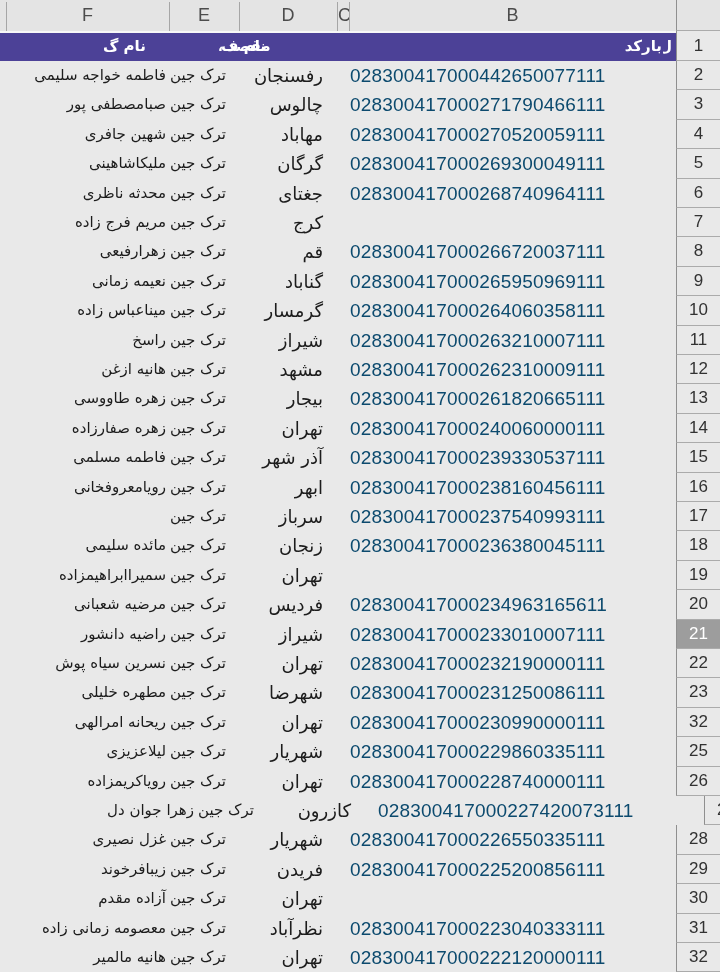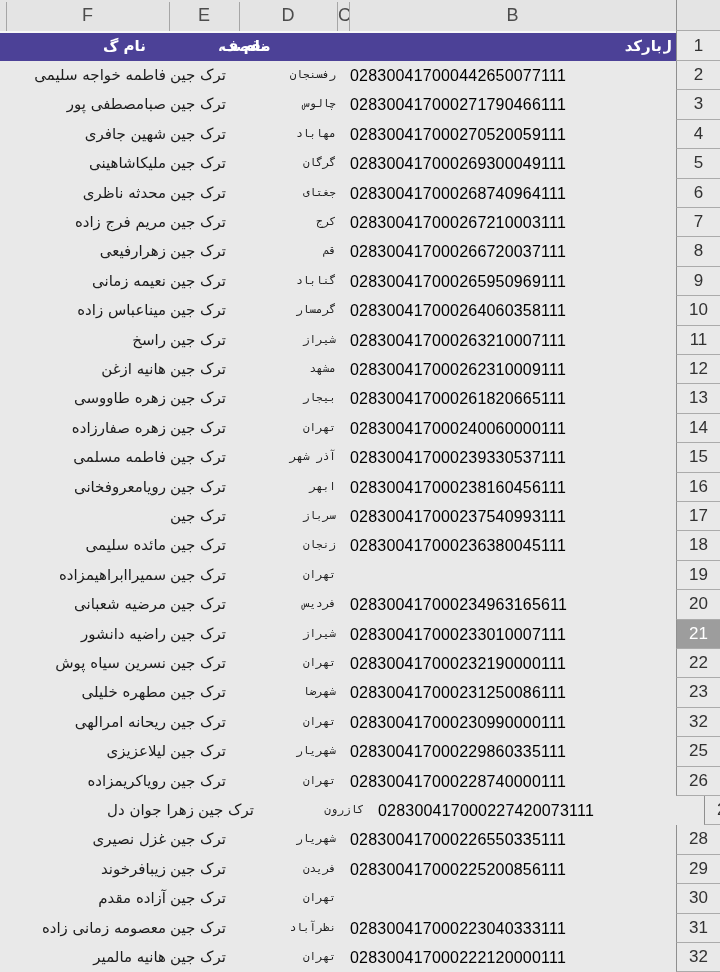--- a/index.html
+++ b/index.html
@@ -42,24 +42,24 @@
     border-left:1px solid #8f8f8f;border-bottom:1px solid #ababab;
     text-align:center;font-family:"Liberation Sans",sans-serif;
     font-size:17px;color:#323232;background:#e9e9e9;
   }
   .num-1{top:31px;height:30px;line-height:29px;}
   
   .row{position:absolute;left:0;width:600px;height:29.4px;line-height:29.4px;}
   .cell{position:absolute;top:0;height:29.4px;white-space:nowrap;overflow:visible;}
   .c-name{left:0;width:166px;direction:rtl;text-align:right;font-size:15px;color:#1c1c1c;}
   .c-sender{left:170px;width:68px;direction:rtl;text-align:left;font-size:15px;color:#1c1c1c;}
-  .c-dest{left:239px;width:97px;direction:rtl;text-align:right;font-size:11px;color:#1c1c1c;font-family:Liberation Mono, monospace;}
+  .c-dest{left:226px;width:97px;direction:rtl;text-align:right;font-size:18px;color:#1c1c1c;}
   .c-barcode{
     left:350px;width:324px;text-align:left;direction:ltr;
-    font-family:"Liberation Sans",sans-serif;font-size:16px;color:#000000;letter-spacing:0.2px;
+    font-family:"Liberation Sans",sans-serif;font-size:19px;color:#0c4a6e;letter-spacing:0.2px;
   }
   .c-num{
     left:676px;width:44px;box-sizing:border-box;text-align:center;
     border-left:1px solid #8f8f8f;border-bottom:1px solid #ababab;
     font-family:"Liberation Sans",sans-serif;font-size:17px;color:#323232;line-height:28.5px;
   }
   .c-num.selected{background:#9d9d9d;color:#ffffff;}
 </style>
 </head>
 <body>
@@ -124,21 +124,20 @@
         <div class="cell c-name">محدثه ناظری</div>
         <div class="cell c-sender">ترک جین</div>
         <div class="cell c-dest">جغتای</div>
         <div class="cell c-barcode">028300417000268740964111</div>
         <div class="cell c-num">6</div>
       </div>
       <div class="row" style="top: 208px;">
         <div class="cell c-name">مریم فرج زاده</div>
         <div class="cell c-sender">ترک جین</div>
         <div class="cell c-dest">کرج</div>
-        <div class="cell c-barcode">028300417000267210003111</div>
         <div class="cell c-num">7</div>
       </div>
       <div class="row" style="top: 237.4px;">
         <div class="cell c-name">زهرارفیعی</div>
         <div class="cell c-sender">ترک جین</div>
         <div class="cell c-dest">قم</div>
         <div class="cell c-barcode">028300417000266720037111</div>
         <div class="cell c-num">8</div>
       </div>
       <div class="row" style="top: 266.8px;">

